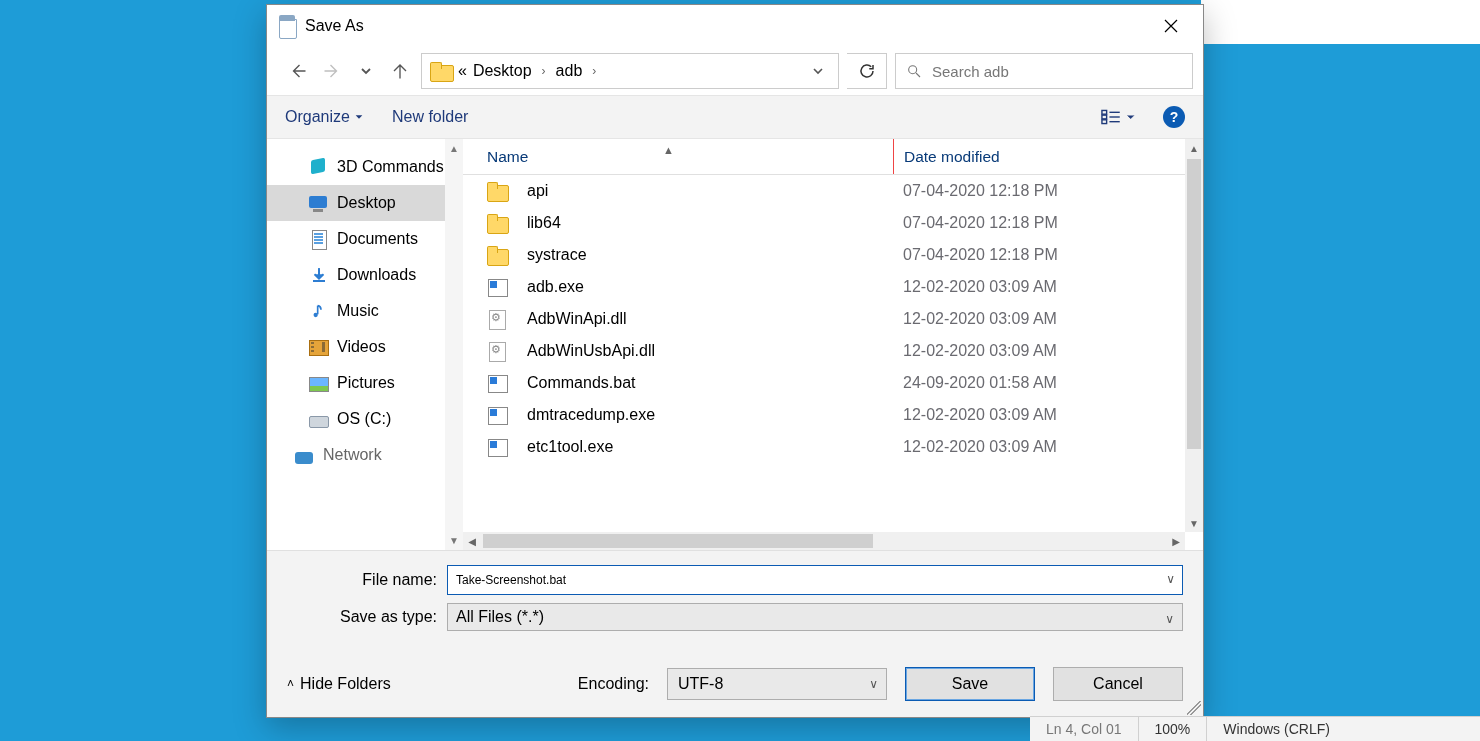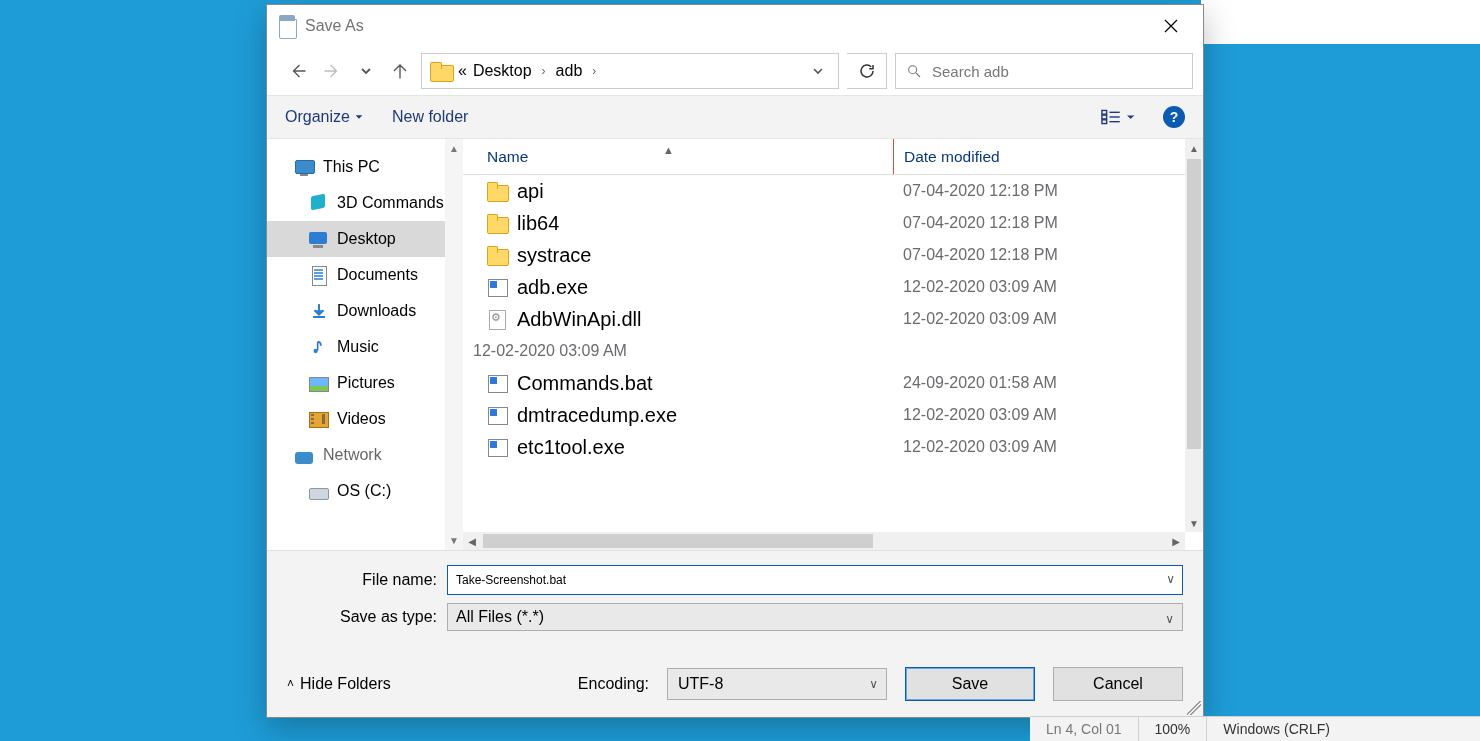--- a/index.html
+++ b/index.html
@@ -24,21 +24,21 @@
     border: 1px solid #888;
     box-shadow: 0 10px 30px rgba(0,0,0,.25);
     display: flex; flex-direction: column;
   }
   
   .titlebar {
     height: 42px; display: flex; align-items: center; padding: 0 10px;
     justify-content: space-between;
   }
   .titlebar-left { display: flex; align-items: center; gap: 8px; }
-  .title-text { font-size: 16px; color:#737373; }
+  .title-text { font-size: 16px; color:#000000; }
   .notepad-icon { width:20px; height:22px; position:relative; }
   .notepad-icon::before {
     content:""; position:absolute; left:2px; top:4px; width:16px; height:18px;
     background:#fff; border:1px solid #8aa7c4; border-radius:0 0 2px 2px;
   }
   .notepad-icon::after {
     content:""; position:absolute; left:2px; top:0; width:16px; height:6px;
     background:#8aa7c4; border-radius:2px 2px 0 0;
   }
   .close-x { width:44px; height:32px; display:flex; align-items:center; justify-content:center; cursor:pointer; }
@@ -140,21 +140,21 @@
     color:#083a78; font-size:15.5px;
   }
   .col-name { width:430px; padding-left:24px; position:relative; }
   .col-name .sort-caret { position:absolute; left:200px; top:-4px; font-size:11px; color:#666; }
   .col-date { flex:1; padding-left:10px; border-left:1px solid #ef4444; height:100%; display:flex; align-items:center; }
 
   .list-rows { flex:1; overflow:hidden; }
   .row {
     height:32px; display:flex; align-items:center; cursor:pointer;
   }
-  .row .cell-name { width:430px; display:flex; align-items:center; gap:10px; padding-left:24px; font-size:20px; }
+  .row .cell-name { width:430px; display:flex; gap:20px; padding-left:24px; font-size:16px; }
   .row .cell-date { flex:1; padding-left:10px; color:#6a6a70; font-size:16px; }
 
   .fi { width:20px; height:18px; position:relative; }
   .fi-folder::before {
     content:""; position:absolute; left:0; top:3px; width:20px; height:15px;
     background:#ffd868; border:1px solid #d9a514; border-radius:2px;
   }
   .fi-folder::after {
     content:""; position:absolute; left:0; top:0; width:9px; height:6px;
     background:#ffd868; border:1px solid #d9a514; border-bottom:none; border-radius:2px 2px 0 0;
@@ -340,24 +340,20 @@
       <svg width="10" height="10" viewBox="0 0 12 12" style="margin-left:4px">
           <path d="M2 4 L6 8 L10 4" fill="#1f3a7a"></path>
         </svg>
     </span>
     <span class="tb-help">?</span>
   </div>
 
   <div class="body-split">
     <div class="tree">
       <div class="tree-inner" id="tree-inner">
-          <div class="tree-item">
-            <span class="ico ico-pc"></span>
-            <span>This PC</span>
-          </div>
           <div class="tree-item lvl2">
             <span class="ico ico-cube"></span>
             <span>3D Commands</span>
           </div>
           <div class="tree-item lvl2 selected">
             <span class="ico ico-monitor"></span>
             <span>Desktop</span>
           </div>
           <div class="tree-item lvl2">
             <span class="ico ico-doc"></span>
@@ -377,34 +373,34 @@
             <span class="ico ico-music">
               <svg viewBox="0 0 24 24">
                 <path d="M10 4 V17" stroke="#2d7dd2" stroke-width="2.5" fill="none"></path>
                 <circle cx="7" cy="18" r="3.2" fill="#2d7dd2"></circle>
                 <path d="M10 4 Q15 5 15 10" stroke="#2d7dd2" stroke-width="2.5" fill="none"></path>
               </svg>
             </span>
             <span>Music</span>
           </div>
           <div class="tree-item lvl2">
+            <span class="ico ico-video"></span>
+            <span>Videos</span>
+          </div>
+          <div class="tree-item lvl2">
             <span class="ico ico-pic"></span>
             <span>Pictures</span>
           </div>
           <div class="tree-item lvl2">
-            <span class="ico ico-video"></span>
-            <span>Videos</span>
+            <span class="ico ico-drive"></span>
+            <span>OS (C:)</span>
           </div>
           <div class="tree-item cut">
             <span class="ico ico-net"></span>
             <span>Network</span>
-          </div>
-          <div class="tree-item lvl2">
-            <span class="ico ico-drive"></span>
-            <span>OS (C:)</span>
           </div>
         </div>
       <div class="tree-scroll">
         <span class="arrow">▲</span>
         <span class="arrow">▼</span>
       </div>
     </div>
 
     <div class="list-wrap">
       <div class="list-header">
@@ -446,20 +442,24 @@
             <div class="cell-date">12-02-2020 03:09 AM</div>
           </div>
           <div class="row">
             <div class="cell-name">
               <span class="fi fi-dll"></span>
               <span>AdbWinApi.dll</span>
             </div>
             <div class="cell-date">12-02-2020 03:09 AM</div>
           </div>
           <div class="row">
+            <div class="cell-name">
+              <span class="fi fi-dll"></span>
+              <span>AdbWinUsbApi.dll</span>
+            </div>
             <div class="cell-date">12-02-2020 03:09 AM</div>
           </div>
           <div class="row">
             <div class="cell-name">
               <span class="fi fi-exe"></span>
               <span>Commands.bat</span>
             </div>
             <div class="cell-date">24-09-2020 01:58 AM</div>
           </div>
           <div class="row">

